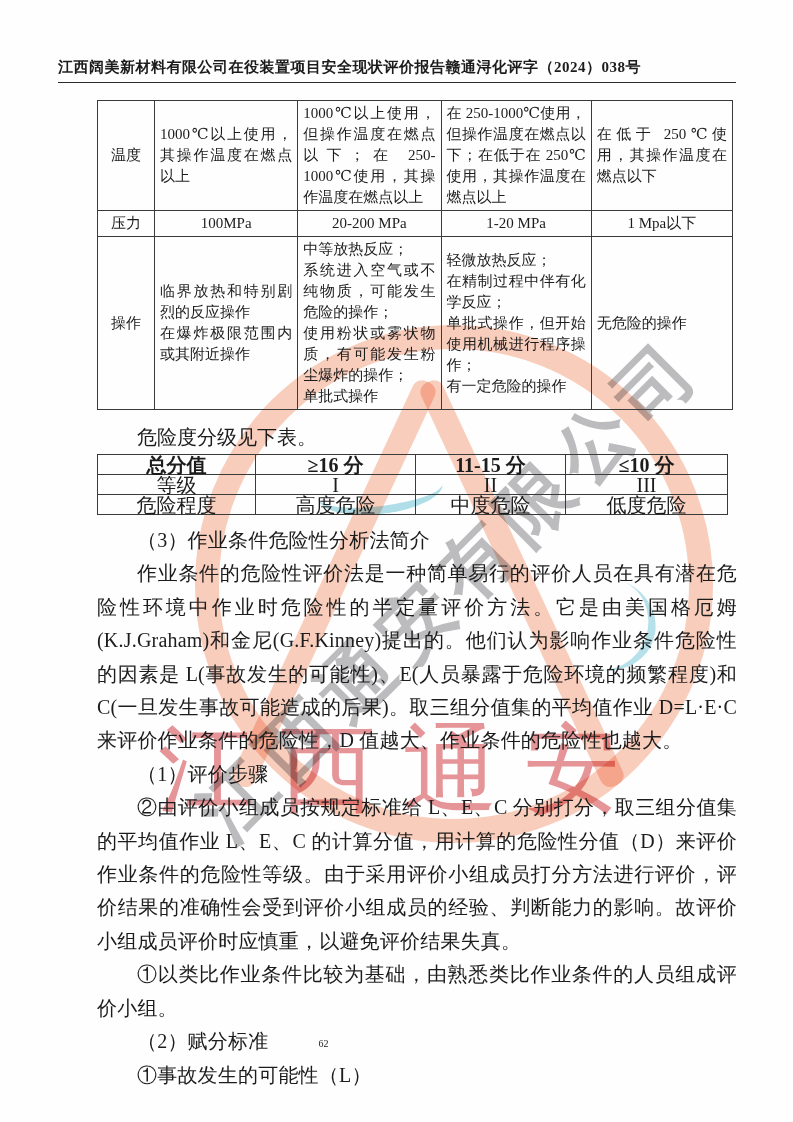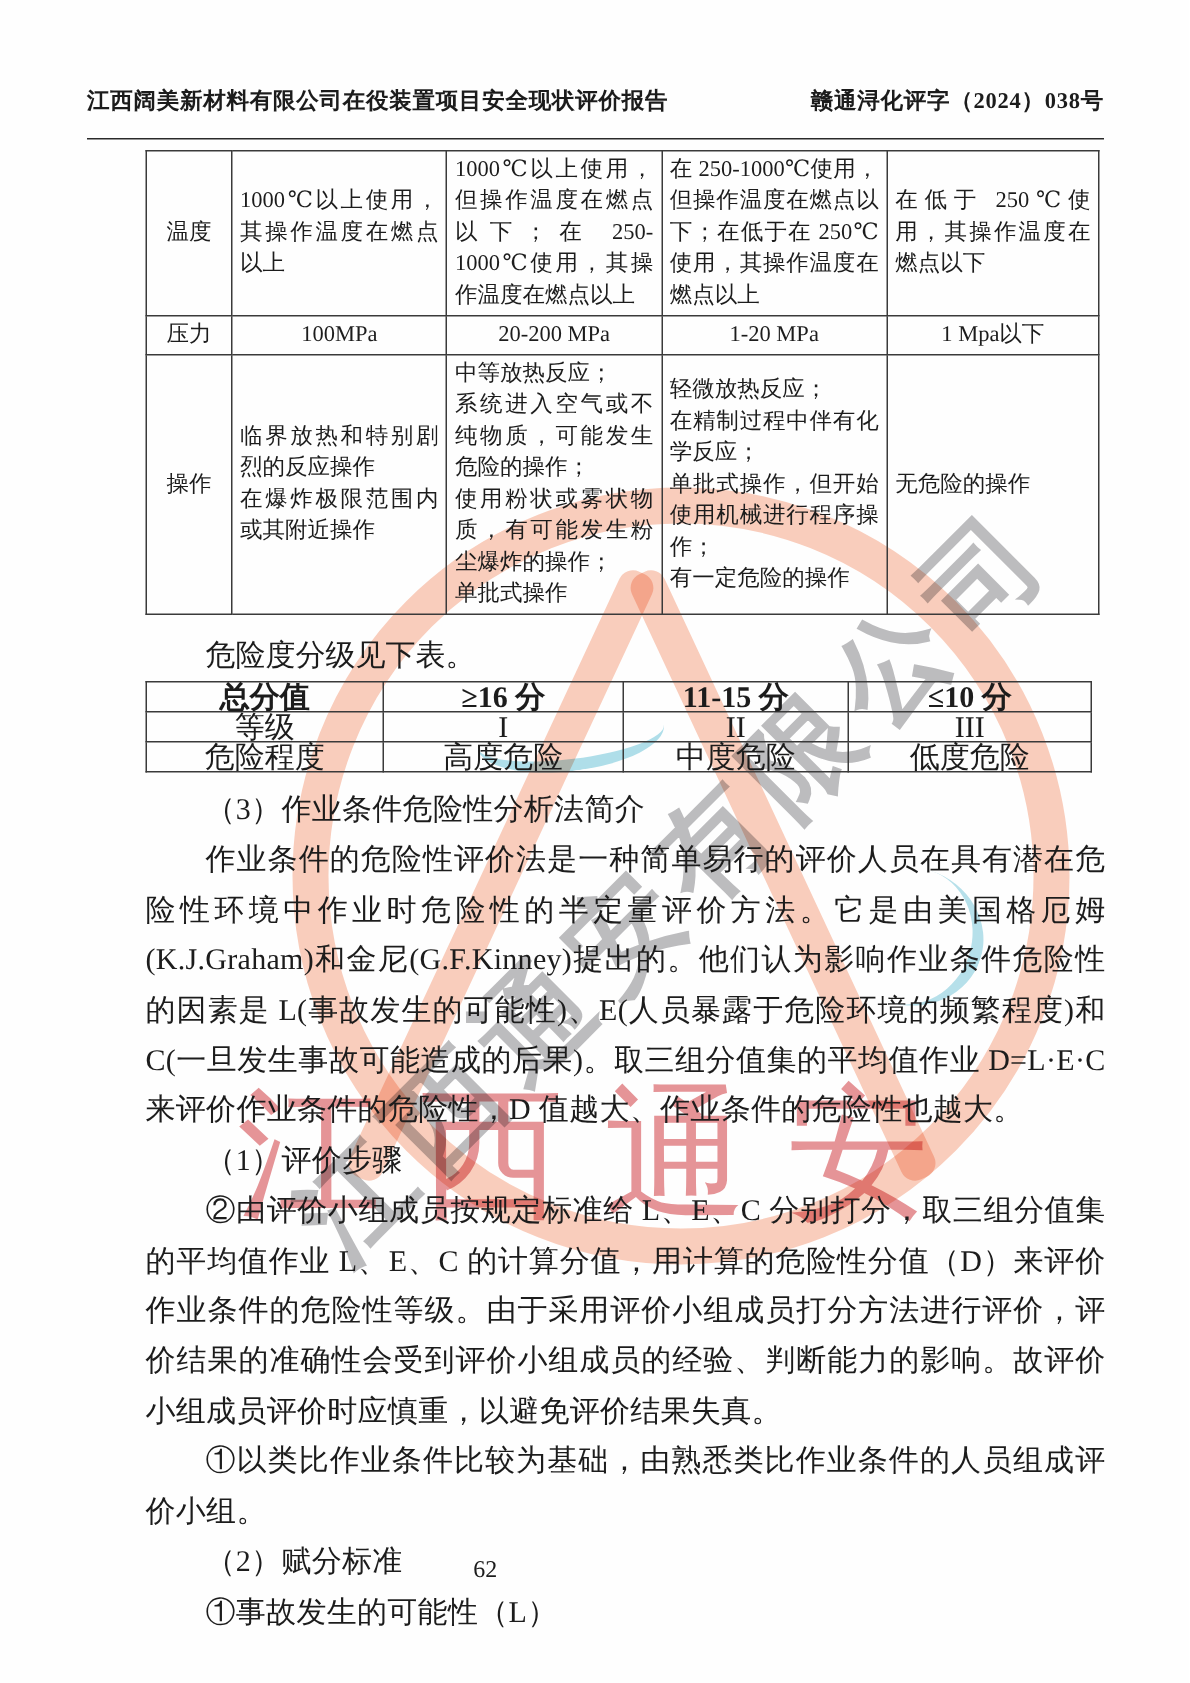--- a/index.html
+++ b/index.html
@@ -7,24 +7,24 @@
     position:relative;
     width:793px;height:1122px;
     background:#fefefe;
     overflow:hidden;
     font-family:"Liberation Serif","DejaVu Serif",serif;
     color:#1c1c1c;
   }
   
   .header{
     position:absolute;left:58px;top:58px;width:678px;
-    display:flex;justify-content:space-between;align-items:flex-end;
+    display:flex;align-items:flex-end;
     font-size:15px;font-weight:700;
     border-bottom:1.5px solid #2a2a2a;
-    padding-bottom:15px;
+    padding-bottom:5px;
     letter-spacing:0.5px;
   }
   
   .content{position:absolute;left:97px;top:100px;width:640px;}
   table{border-collapse:collapse;table-layout:fixed;}
   
   .tbl1{width:636px;font-size:15px;line-height:21px;}
   .tbl1 td{border:1px solid #3a3a3a;padding:2px 5px;vertical-align:middle;}
   .tbl1 .lab{text-align:center;}
   .tbl1 .ctr{text-align:center;}
@@ -40,21 +40,21 @@
   .tbl2{width:630px;font-size:20px;line-height:18px;}
   .tbl2 td{border:1px solid #3a3a3a;padding:0 2px;text-align:center;height:19px;}
   .tbl2 tr:first-child td{font-weight:700;}
   
   .paras{margin-top:9px;}
   .paras p{
     margin:0;font-size:20px;line-height:33.4px;
     text-align:justify;text-indent:2em;letter-spacing:0.2px;
   }
   
-  .footer{position:absolute;left:0;top:1038px;width:647px;text-align:center;font-size:16px;}
+  .footer{position:absolute;left:0;top:1038px;width:647px;text-align:center;font-size:10px;}
   
   .wm{position:absolute;pointer-events:none;mix-blend-mode:multiply;}
   .wm-ring{
     left:195px;top:325px;width:470px;height:470px;
     border:24px solid rgba(242,126,82,0.38);border-radius:50%;
   }
   .wm-leg{
     width:24px;height:445px;background:rgba(242,126,82,0.38);
     transform-origin:top center;border-radius:10px;
   }

